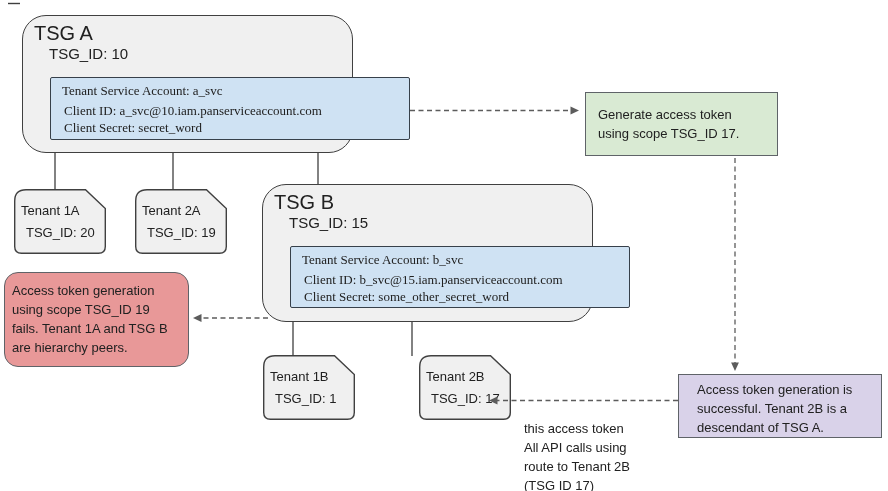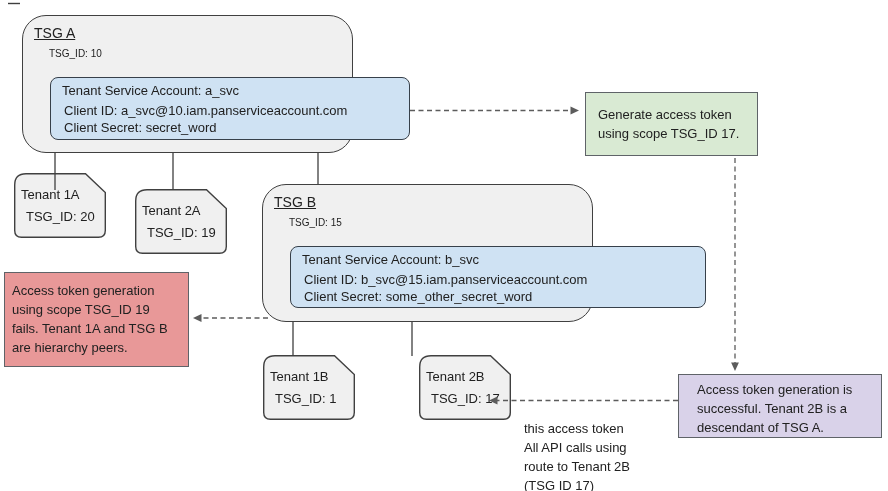--- a/index.html
+++ b/index.html
@@ -13,30 +13,31 @@
   .abs{position:absolute;}
   .box{position:absolute; box-sizing:border-box;}
   .tsg{
     background:var(--gray-fill,#f0f0f0);
     border:1.4px solid #404040;
     border-radius:24px;
   }
   .svcbox{
     background:var(--blue-fill,#cfe2f3);
     border:1.4px solid #37404a;
-    border-radius:8px;
+    border-radius:2px;
+    font-family:Liberation Serif, serif;
   }
   .note{
     border:1.2px solid #5f6368;
   }
   .note-green{background:var(--green-fill,#d9ead3);}
-  .note-red{background:var(--red-fill,#e89898);}
+  .note-red{background:var(--red-fill,#e89898);border-radius:14px;}
   .note-purple{background:var(--purple-fill,#d9d2e9);}
-  .tsg-title{font-size:14px; line-height:19px;text-decoration:underline;}
-  .tsg-id{font-size:10px; line-height:16px;}
+  .tsg-title{font-size:20px; line-height:19px;}
+  .tsg-id{font-size:15px; line-height:16px;}
   .line{line-height:19px; white-space:nowrap;}
   .svcline{line-height:17px; white-space:nowrap;}
   .card{position:absolute; width:92px; height:65px;}
   .card svg{position:absolute; left:0; top:0;}
   .card-name{position:absolute; left:7px; top:14px; line-height:16px; white-space:nowrap;}
   .card-id{position:absolute; left:12px; top:36px; line-height:16px; white-space:nowrap;}
   .connector-layer{position:absolute; left:0; top:0; pointer-events:none;}
 </style>
 </head>
 <body>
@@ -52,27 +53,27 @@
     <div class="abs tsg-title" style="left:11px; top:8px;">TSG B</div>
     <div class="abs tsg-id" style="left:26px; top:30px;">TSG_ID: 15</div>
   </div>
 
   <div class="box svcbox" style="left:50px; top:77px; width:360px; height:63px;">
     <div class="abs svcline" style="left:11px; top:4px;">Tenant Service Account: a_svc</div>
     <div class="abs svcline" style="left:13px; top:24px;">Client ID: a_svc@10.iam.panserviceaccount.com</div>
     <div class="abs svcline" style="left:13px; top:41px;">Client Secret: secret_word</div>
   </div>
 
-  <div class="box svcbox" style="left:290px; top:246px; width:416px; height:62px;">
+  <div class="box svcbox" style="left:290px; top:246px; width:340px; height:62px;">
     <div class="abs svcline" style="left:11px; top:4px;">Tenant Service Account: b_svc</div>
     <div class="abs svcline" style="left:13px; top:24px;">Client ID: b_svc@15.iam.panserviceaccount.com</div>
     <div class="abs svcline" style="left:13px; top:41px;">Client Secret: some_other_secret_word</div>
   </div>
 
-  <div class="card" style="left:14px; top:173px;">
+  <div class="card" style="left:14px; top:189px;">
     <svg width="92" height="65" viewBox="0 0 92 65">
       <path d="M 12 0.7 L 71.5 0.7 L 91.3 19.5 L 91.3 57.5 Q 91.3 64.3 84.5 64.3 L 7.5 64.3 Q 0.7 64.3 0.7 57.5 L 0.7 12 Q 0.7 0.7 12 0.7 Z" fill="#f0f0f0" stroke="#404040" stroke-width="1.4"></path>
     </svg>
     <div class="card-name">Tenant 1A</div>
     <div class="card-id">TSG_ID: 20</div>
   </div>
 
   <div class="card" style="left:135px; top:189px;">
     <svg width="92" height="65" viewBox="0 0 92 65">
       <path d="M 12 0.7 L 71.5 0.7 L 91.3 19.5 L 91.3 57.5 Q 91.3 64.3 84.5 64.3 L 7.5 64.3 Q 0.7 64.3 0.7 57.5 L 0.7 12 Q 0.7 0.7 12 0.7 Z" fill="#f0f0f0" stroke="#404040" stroke-width="1.4"></path>
@@ -90,21 +91,21 @@
   </div>
 
   <div class="card" style="left:391px; top:355px;margin-left:28px;">
     <svg width="92" height="65" viewBox="0 0 92 65">
       <path d="M 12 0.7 L 71.5 0.7 L 91.3 19.5 L 91.3 57.5 Q 91.3 64.3 84.5 64.3 L 7.5 64.3 Q 0.7 64.3 0.7 57.5 L 0.7 12 Q 0.7 0.7 12 0.7 Z" fill="#f0f0f0" stroke="#404040" stroke-width="1.4"></path>
     </svg>
     <div class="card-name">Tenant 2B</div>
     <div class="card-id">TSG_ID: 17</div>
   </div>
 
-  <div class="box note note-green" style="left:585px; top:92px; width:173px; height:64px;">
+  <div class="box note note-green" style="left:585px; top:92px; width:193px; height:64px;">
     <div class="abs" style="left:12px; top:12px;">
       <div class="line">Generate access token</div>
       <div class="line">using scope TSG_ID 17.</div>
     </div>
   </div>
 
   <div class="box note note-red" style="left:4px; top:272px; width:185px; height:95px;">
     <div class="abs" style="left:7px; top:8px;">
       <div class="line">Access token generation</div>
       <div class="line">using scope TSG_ID 19</div>

